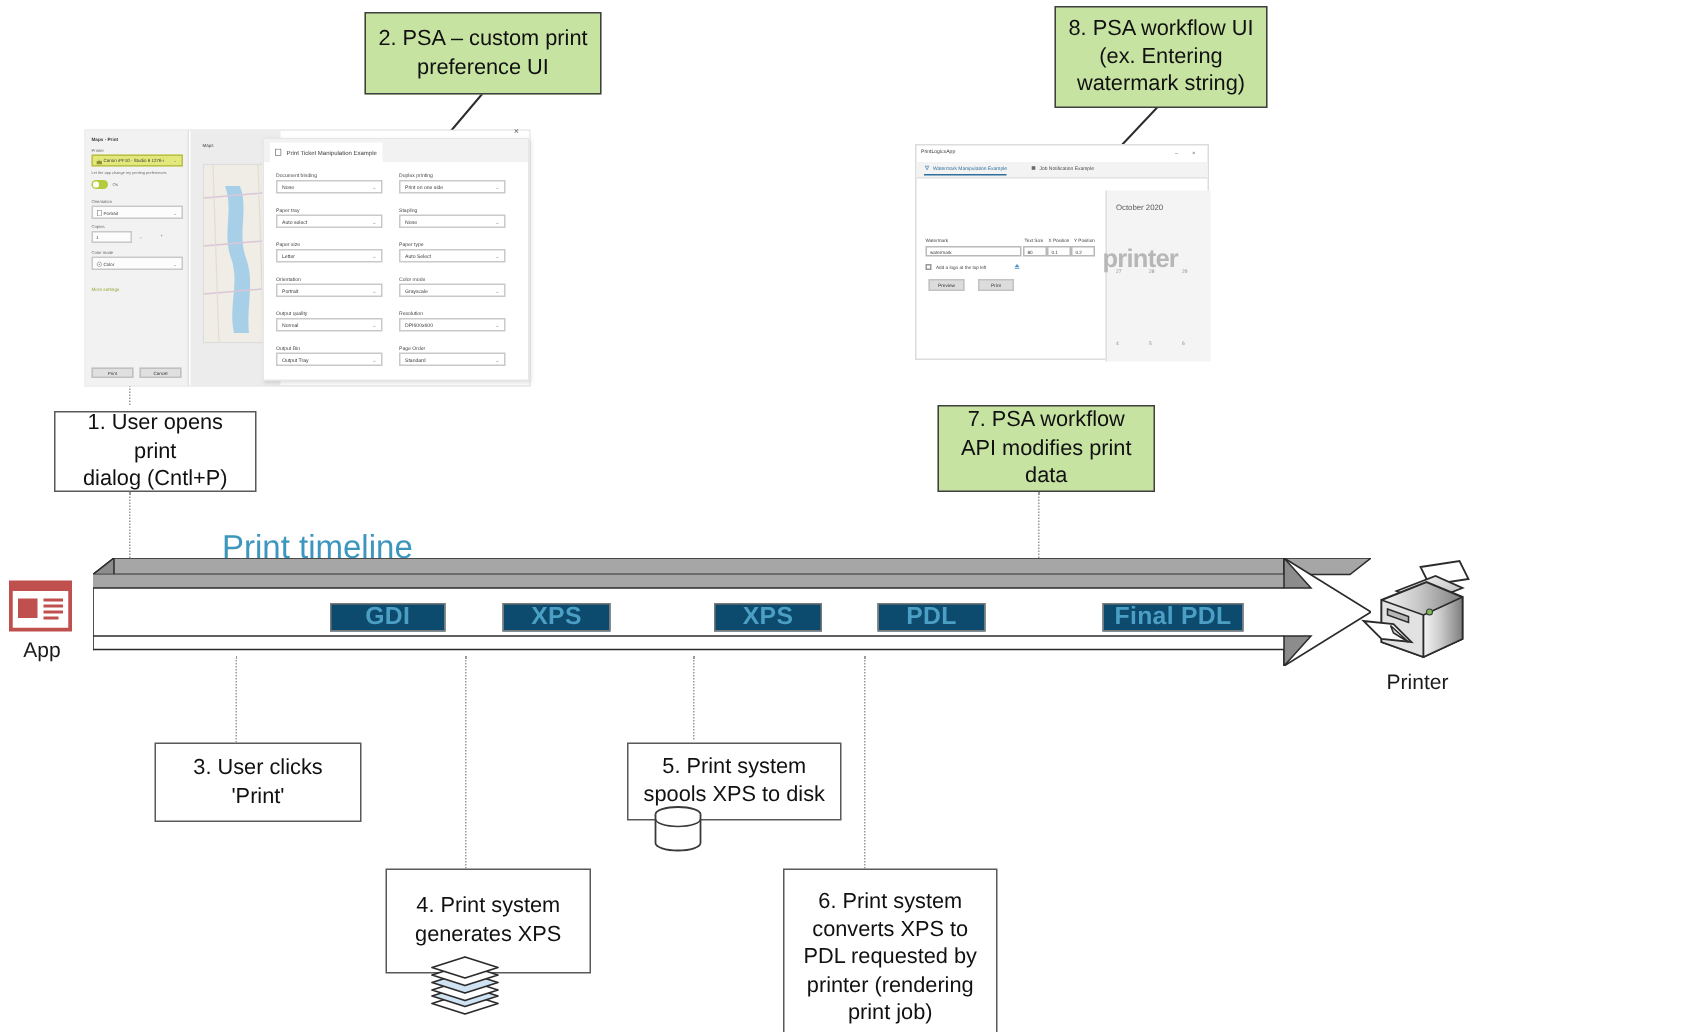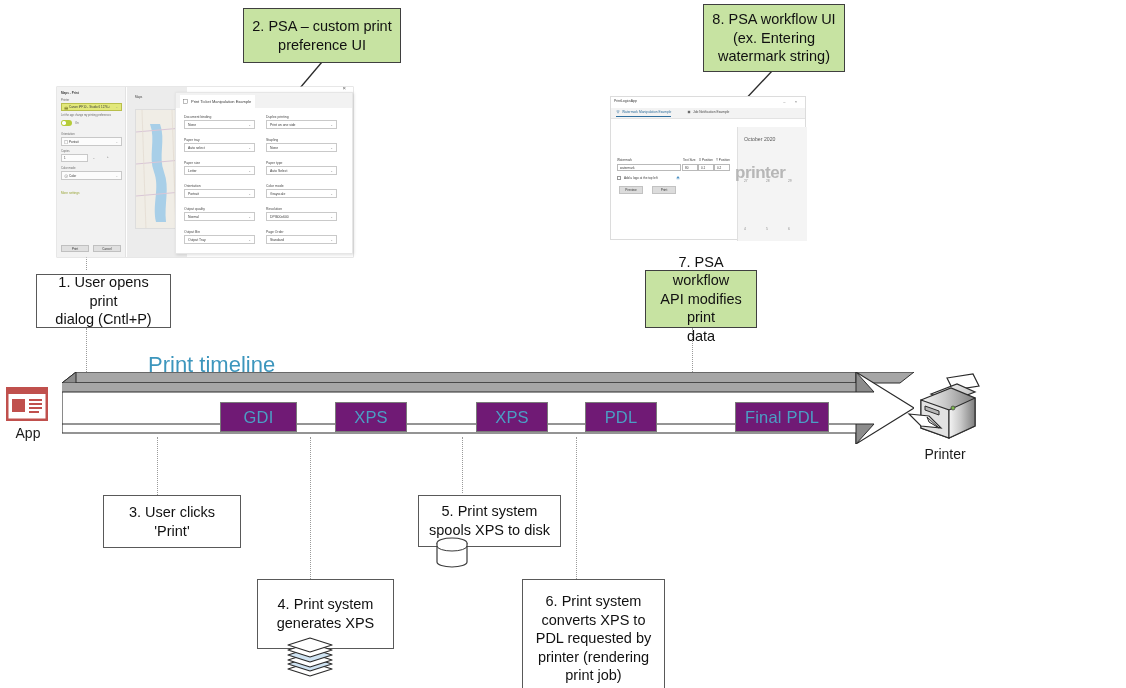--- a/index.html
+++ b/index.html
@@ -49,29 +49,30 @@
   .diagline {
     position: absolute;
     overflow: visible;
   }
 
   
   #timeline-wrap { position: absolute; left: 62px; top: 372px; width: 852px; height: 72px; }
   .tl-label {
     position: absolute;
     border: 1.4px solid #7a7a7a;
-    background: #701a75;
+    background: #0c4a6e;
     color: #4b9ec4;
     font-size: 16.5px;
-    height: 30px;
+    height: 19px;
     display: flex;
     align-items: center;
     justify-content: center;
     top: 30px;
     letter-spacing: .2px;
+    font-weight: bold;
   }
   #timeline-title {
     position: absolute;
     left: 148px; top: 352px;
     color: #3d96bd;
     font-size: 22px;
     text-decoration: underline;
   }
 
   
@@ -404,21 +405,21 @@
     </div>
   </div>
 
   <div class="callout green" style="left:243px; top:8px; width:158px; height:55px;">2. PSA – custom print
 preference UI</div>
   <div class="callout green" style="left:703px; top:4px; width:142px; height:68px;">8. PSA workflow UI
 (ex. Entering
 watermark string)</div>
   <div class="callout white" style="left:19px; top:274px; width:135px; height:54px;">1. User opens print
 dialog (Cntl+P)</div>
-  <div class="callout green" style="left:625px; top:270px; width:112px; height:58px;margin-left:20px;">7. PSA workflow
+  <div class="callout green" style="left:625px; top:270px; width:145px; height:58px;">7. PSA workflow
 API modifies print
 data</div>
   <div class="callout white" style="left:86px; top:495px; width:138px; height:53px;">3. User clicks 'Print'</div>
   <div class="callout white" style="left:240px; top:579px; width:137px; height:70px;">4. Print system
 generates XPS</div>
   <div class="callout white" style="left:401px; top:495px; width:143px; height:52px;">5. Print system
 spools XPS to disk</div>
   <div class="callout white" style="left:505px; top:579px; width:143px; height:119px;">6. Print system
 converts XPS to
 PDL requested by

